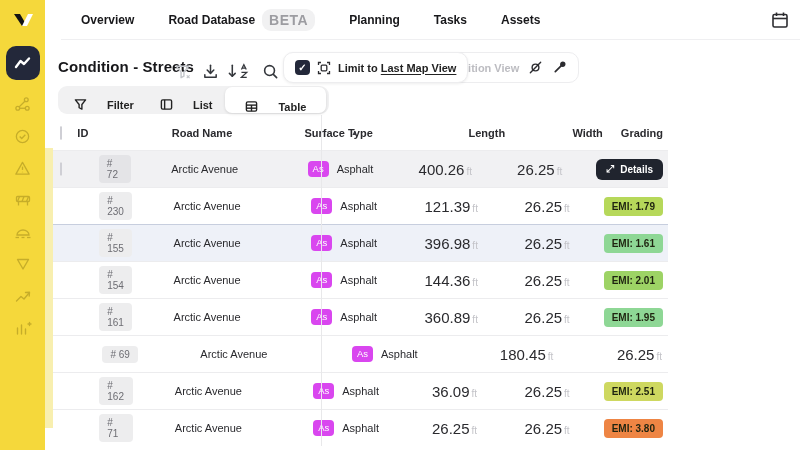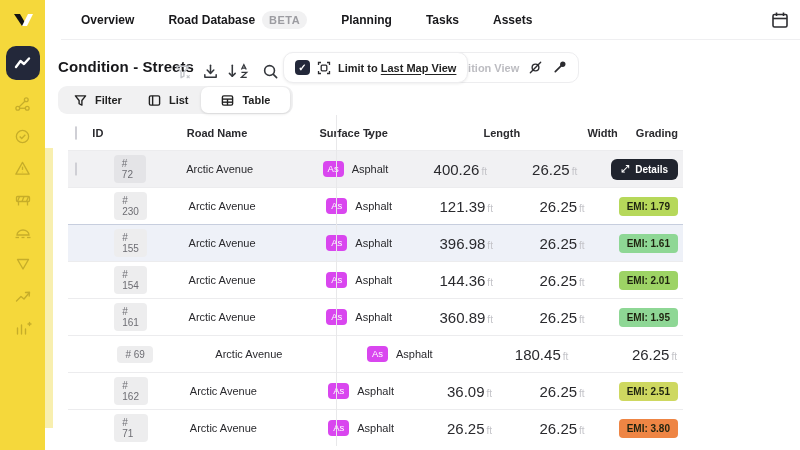--- a/index.html
+++ b/index.html
@@ -14,42 +14,42 @@
   .side-active { width:34px; height:34px; background:#23283A; border-radius:10px; display:flex; align-items:center; justify-content:center; margin-bottom:14px; }
   .side-ic { width:20px; height:20px; display:flex; align-items:center; justify-content:center; margin-bottom:12px; opacity:.45; }
   .side-ic svg { stroke:#8f7a14; }
 
   
   .map-strip { position:absolute; left:45px; top:148px; width:8px; height:280px; background:#F8EFAF; z-index:1; }
 
   
   .topnav { position:absolute; left:61px; top:0; width:755px; height:40px; background:#fff; border-bottom:1px solid #efeff1; display:flex; align-items:center; padding-left:20px; z-index:4; }
   .nav-item { font-size:12px; font-weight:700; color:#18181b; margin-right:34px; display:flex; align-items:center; cursor:default; }
-  .beta-badge { margin-left:7px; background:#f1f1f2; color:#9c9ca1; font-size:11px; font-weight:700; letter-spacing:.5px; padding:3px 7px; border-radius:9px; }
+  .beta-badge { margin-left:7px; background:#f1f1f2; color:#9c9ca1; font-size:14px; font-weight:700; letter-spacing:.5px; padding:3px 7px; border-radius:9px; }
   .cal-btn { position:absolute; right:26px; top:10px; width:20px; height:20px; }
 
   
   .page-head { position:absolute; left:53px; top:40px; width:747px; height:75px; background:#fff; z-index:3; }
   .title { position:absolute; left:5px; top:18px; font-size:15px; font-weight:800; color:#17171a; letter-spacing:.1px; }
   .head-ic { position:absolute; top:20px; width:22px; height:22px; display:flex; align-items:center; justify-content:center; }
   .card { position:absolute; top:12px; height:31px; background:#fff; border:1px solid #ededef; border-radius:10px; box-shadow:0 1px 3px rgba(0,0,0,.07); display:flex; align-items:center; }
   .limit-card { left:230px; padding:0 11px; gap:7px; }
   .cv-card { left:375px; padding:0 11px; gap:9px; z-index:-1; box-shadow:none; }
   .chk { width:15px; height:15px; background:#23283A; border-radius:4px; color:#fff; font-size:10px; font-weight:700; display:flex; align-items:center; justify-content:center; }
   .limit-label { font-size:11px; font-weight:700; color:#222; }
   .limit-label u { text-underline-offset:2px; }
   .cv-label { font-size:11px; font-weight:700; color:#bcbcc1; }
 
   
   .tabs { position:absolute; left:5px; top:46px; height:28px; background:#f1f1f2; border-radius:9px; display:flex; align-items:center; padding:3px; }
-  .tab { height:22px; padding:0 13px; display:flex; align-items:center; gap:8px; font-size:11px; font-weight:700; color:#222; border-radius:7px; cursor:default; }
+  .tab { height:22px; padding:0 13px; display:flex; align-items:flex-end; gap:20px; font-size:11px; font-weight:700; color:#222; border-radius:7px; cursor:default; }
   .tab.active { background:#fff; box-shadow:0 1px 3px rgba(0,0,0,.12); height:26px; margin:-2px 0; padding:0 20px; }
 
   
-  .table { position:absolute; left:53px; top:115px; width:615px; z-index:2; background:#fff;margin-left:15px; }
+  .table { position:absolute; left:53px; top:115px; width:615px; z-index:2; background:#fff; }
   .col-divider { position:absolute; left:268px; top:0; width:1px; height:331px; background:#e8e8ea; z-index:3; }
   .t-head { display:flex; align-items:center; height:35px; font-size:11px; font-weight:700; color:#2a2a2e; }
   .t-row { display:flex; align-items:center; height:37px; border-top:1px solid #ececee; font-size:11px; color:#2a2a2e; position:relative;gap:28px; }
   .t-row.hover { background:#F1F1F3; }
   .t-row.selected { background:#EEF1F8; border-top:1px solid #c7cede; box-shadow:0 1px 0 #c7cede; }
   .c-cb { width:28px; padding-left:7px; }
   .c-id { width:62px; }
   .c-name { width:178px; text-align:center; }
   .c-surface { width:190px; padding-left:29px; display:flex; align-items:center; gap:8px; }
   .c-length { width:98px; text-align:right; padding-right:6px; }

